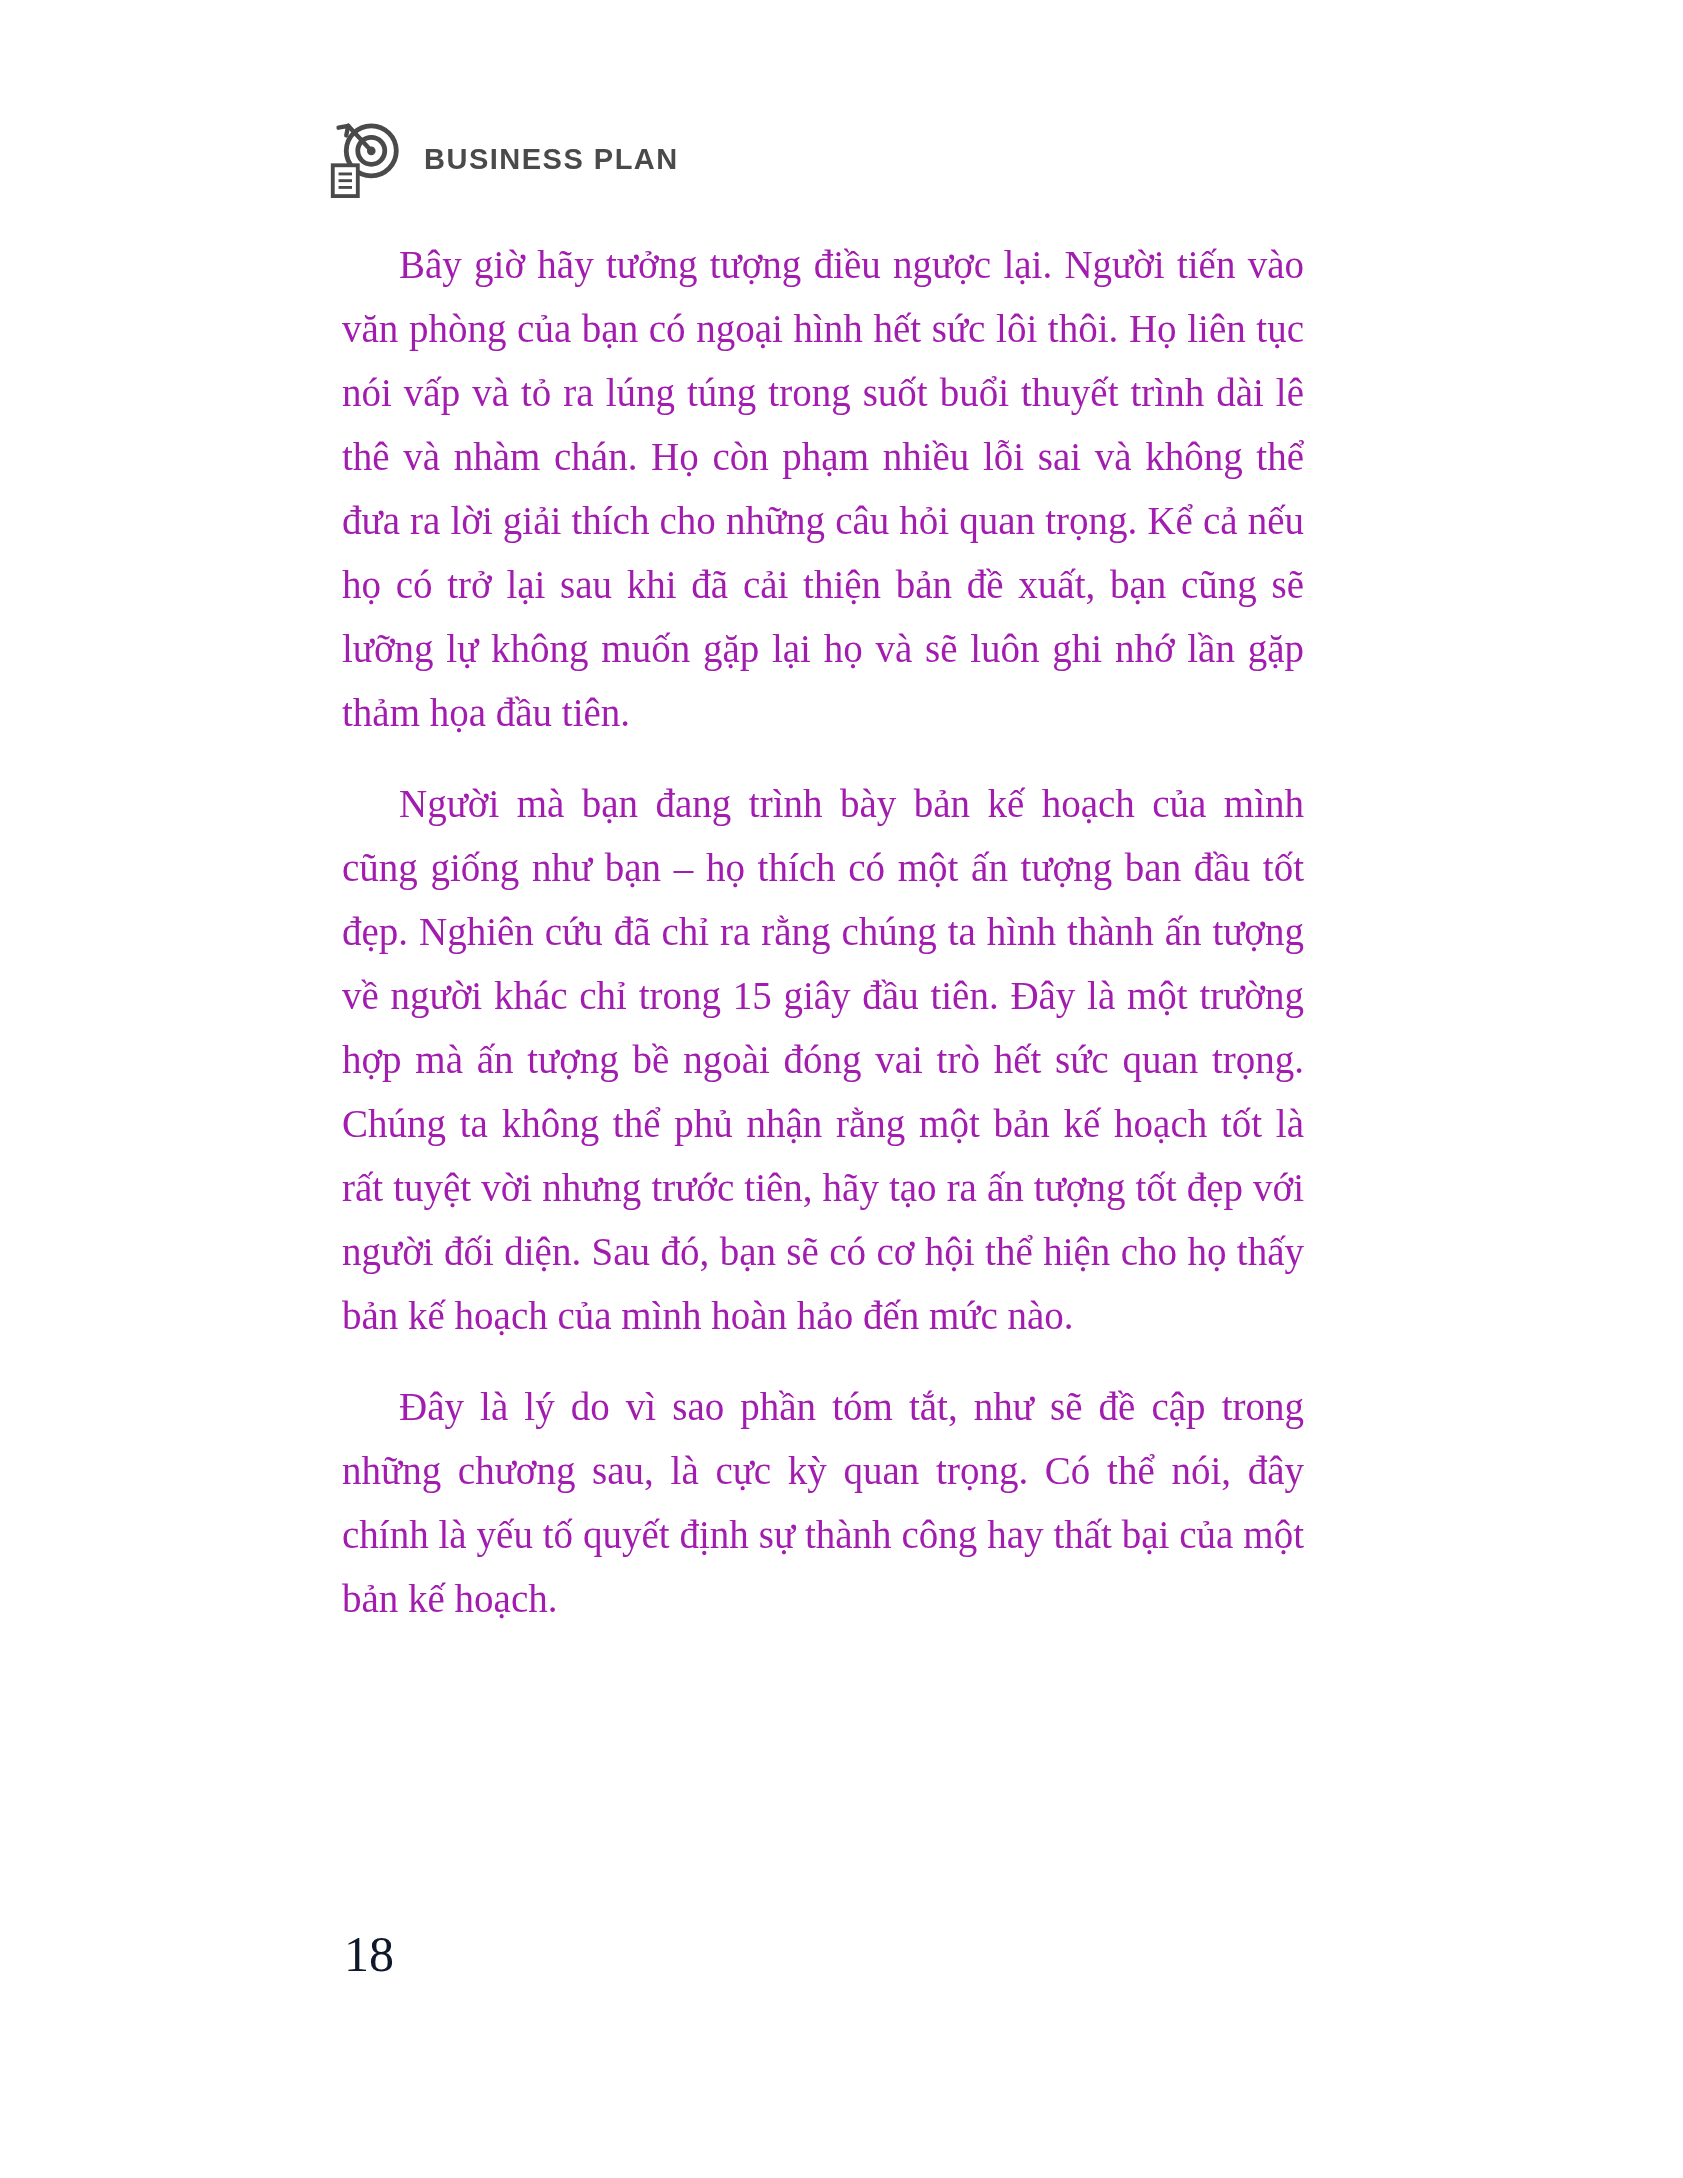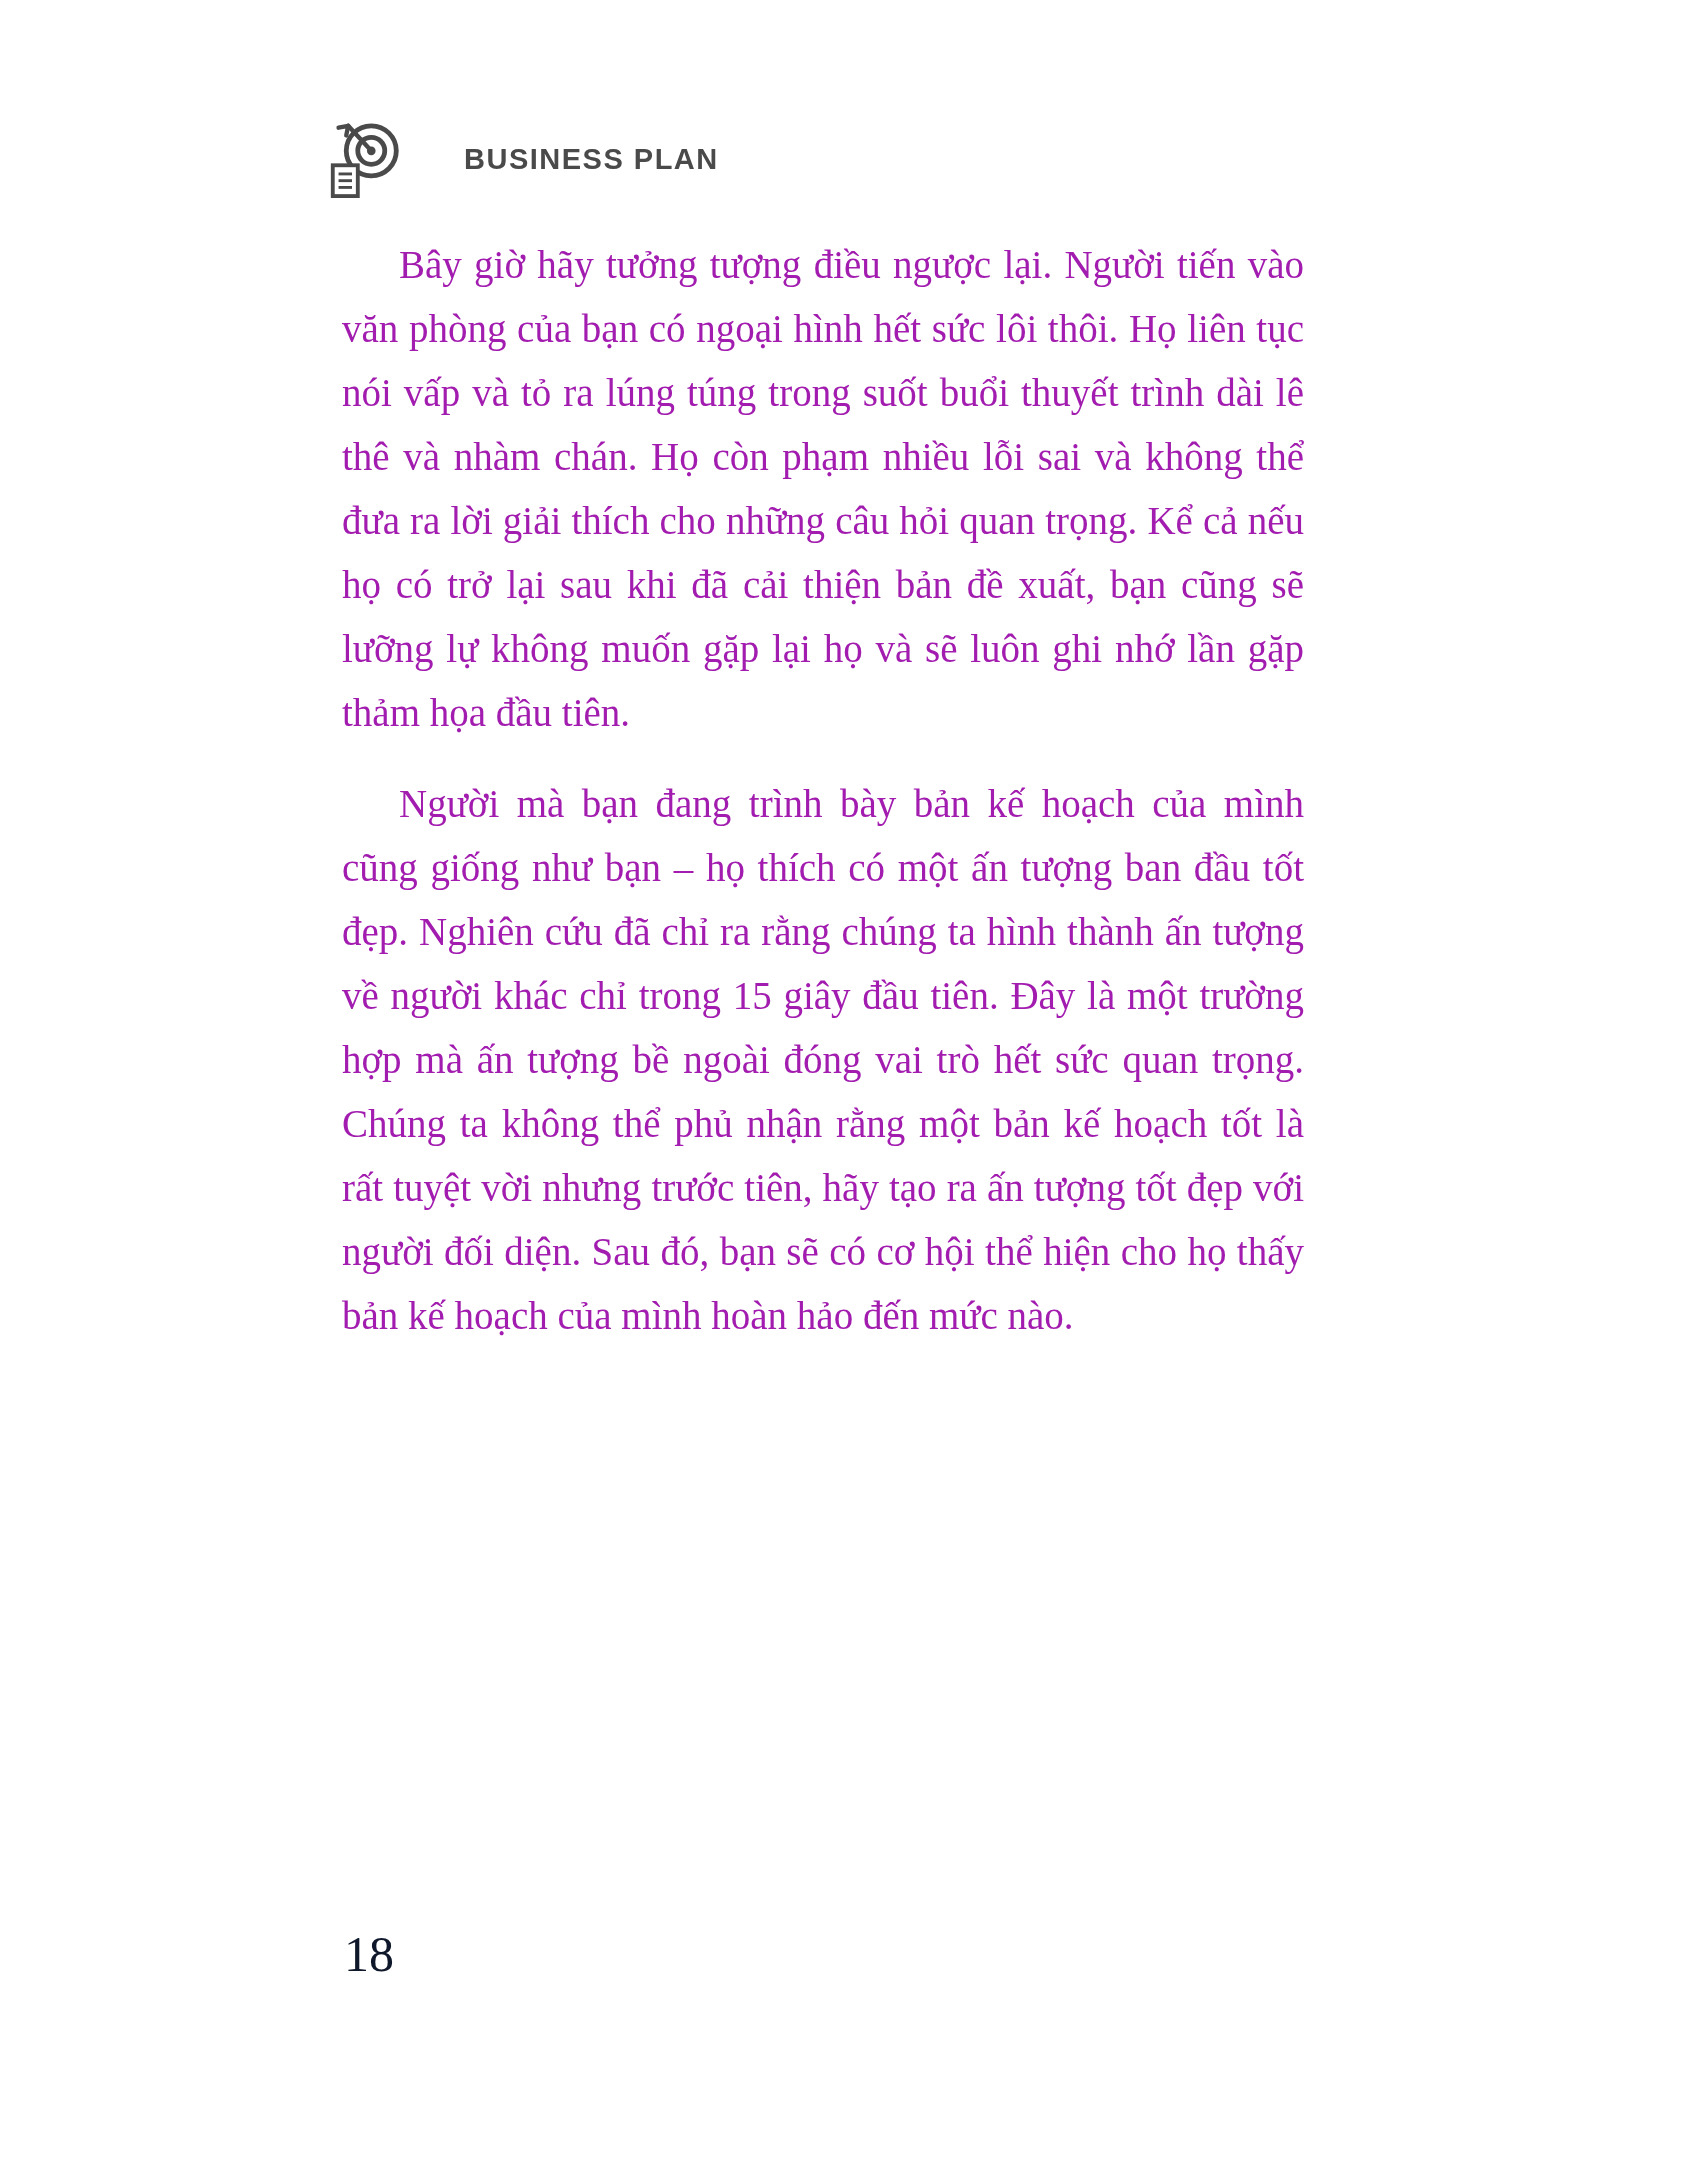--- a/index.html
+++ b/index.html
@@ -31,21 +31,20 @@
     flex: 0 0 auto;
   }
   .header-title {
     font-family: "Liberation Sans", "DejaVu Sans", sans-serif;
     font-size: 29px;
     font-weight: 600;
     letter-spacing: 1.5px;
     color: #4a4a4a;
     text-transform: uppercase;
     white-space: nowrap;
-    margin-left: 40px;
   }
 
   
   .content {
     position: absolute;
     left: 342px;
     top: 233px;
     width: 962px;
     color: #a21caf;
     font-size: 39px;
@@ -89,18 +88,19 @@
         <line x1="12" y1="64" x2="26" y2="64" stroke="#4a4a4a" stroke-width="3"></line>
         <line x1="12" y1="71" x2="26" y2="71" stroke="#4a4a4a" stroke-width="3"></line>
       </svg>
     </span>
     <span class="header-title">BUSINESS PLAN</span>
   </div>
 
   <div class="content">
     <p>Bây giờ hãy tưởng tượng điều ngược lại. Người tiến vào văn phòng của bạn có ngoại hình hết sức lôi thôi. Họ liên tục nói vấp và tỏ ra lúng túng trong suốt buổi thuyết trình dài lê thê và nhàm chán. Họ còn phạm nhiều lỗi sai và không thể đưa ra lời giải thích cho những câu hỏi quan trọng. Kể cả nếu họ có trở lại sau khi đã cải thiện bản đề xuất, bạn cũng sẽ lưỡng lự không muốn gặp lại họ và sẽ luôn ghi nhớ lần gặp thảm họa đầu tiên.</p>
     <p>Người mà bạn đang trình bày bản kế hoạch của mình cũng giống như bạn – họ thích có một ấn tượng ban đầu tốt đẹp. Nghiên cứu đã chỉ ra rằng chúng ta hình thành ấn tượng về người khác chỉ trong 15 giây đầu tiên. Đây là một trường hợp mà ấn tượng bề ngoài đóng vai trò hết sức quan trọng. Chúng ta không thể phủ nhận rằng một bản kế hoạch tốt là rất tuyệt vời nhưng trước tiên, hãy tạo ra ấn tượng tốt đẹp với người đối diện. Sau đó, bạn sẽ có cơ hội thể hiện cho họ thấy bản kế hoạch của mình hoàn hảo đến mức nào.</p>
+    <p>Đây là lý do vì sao phần tóm tắt, như sẽ đề cập trong những chương sau, là cực kỳ quan trọng. Có thể nói, đây chính là yếu tố quyết định sự thành công hay thất bại của một bản kế hoạch.</p>
   </div>
 
   <div class="page-number">18</div>
 
 </div>
 
 
 </body></html>

